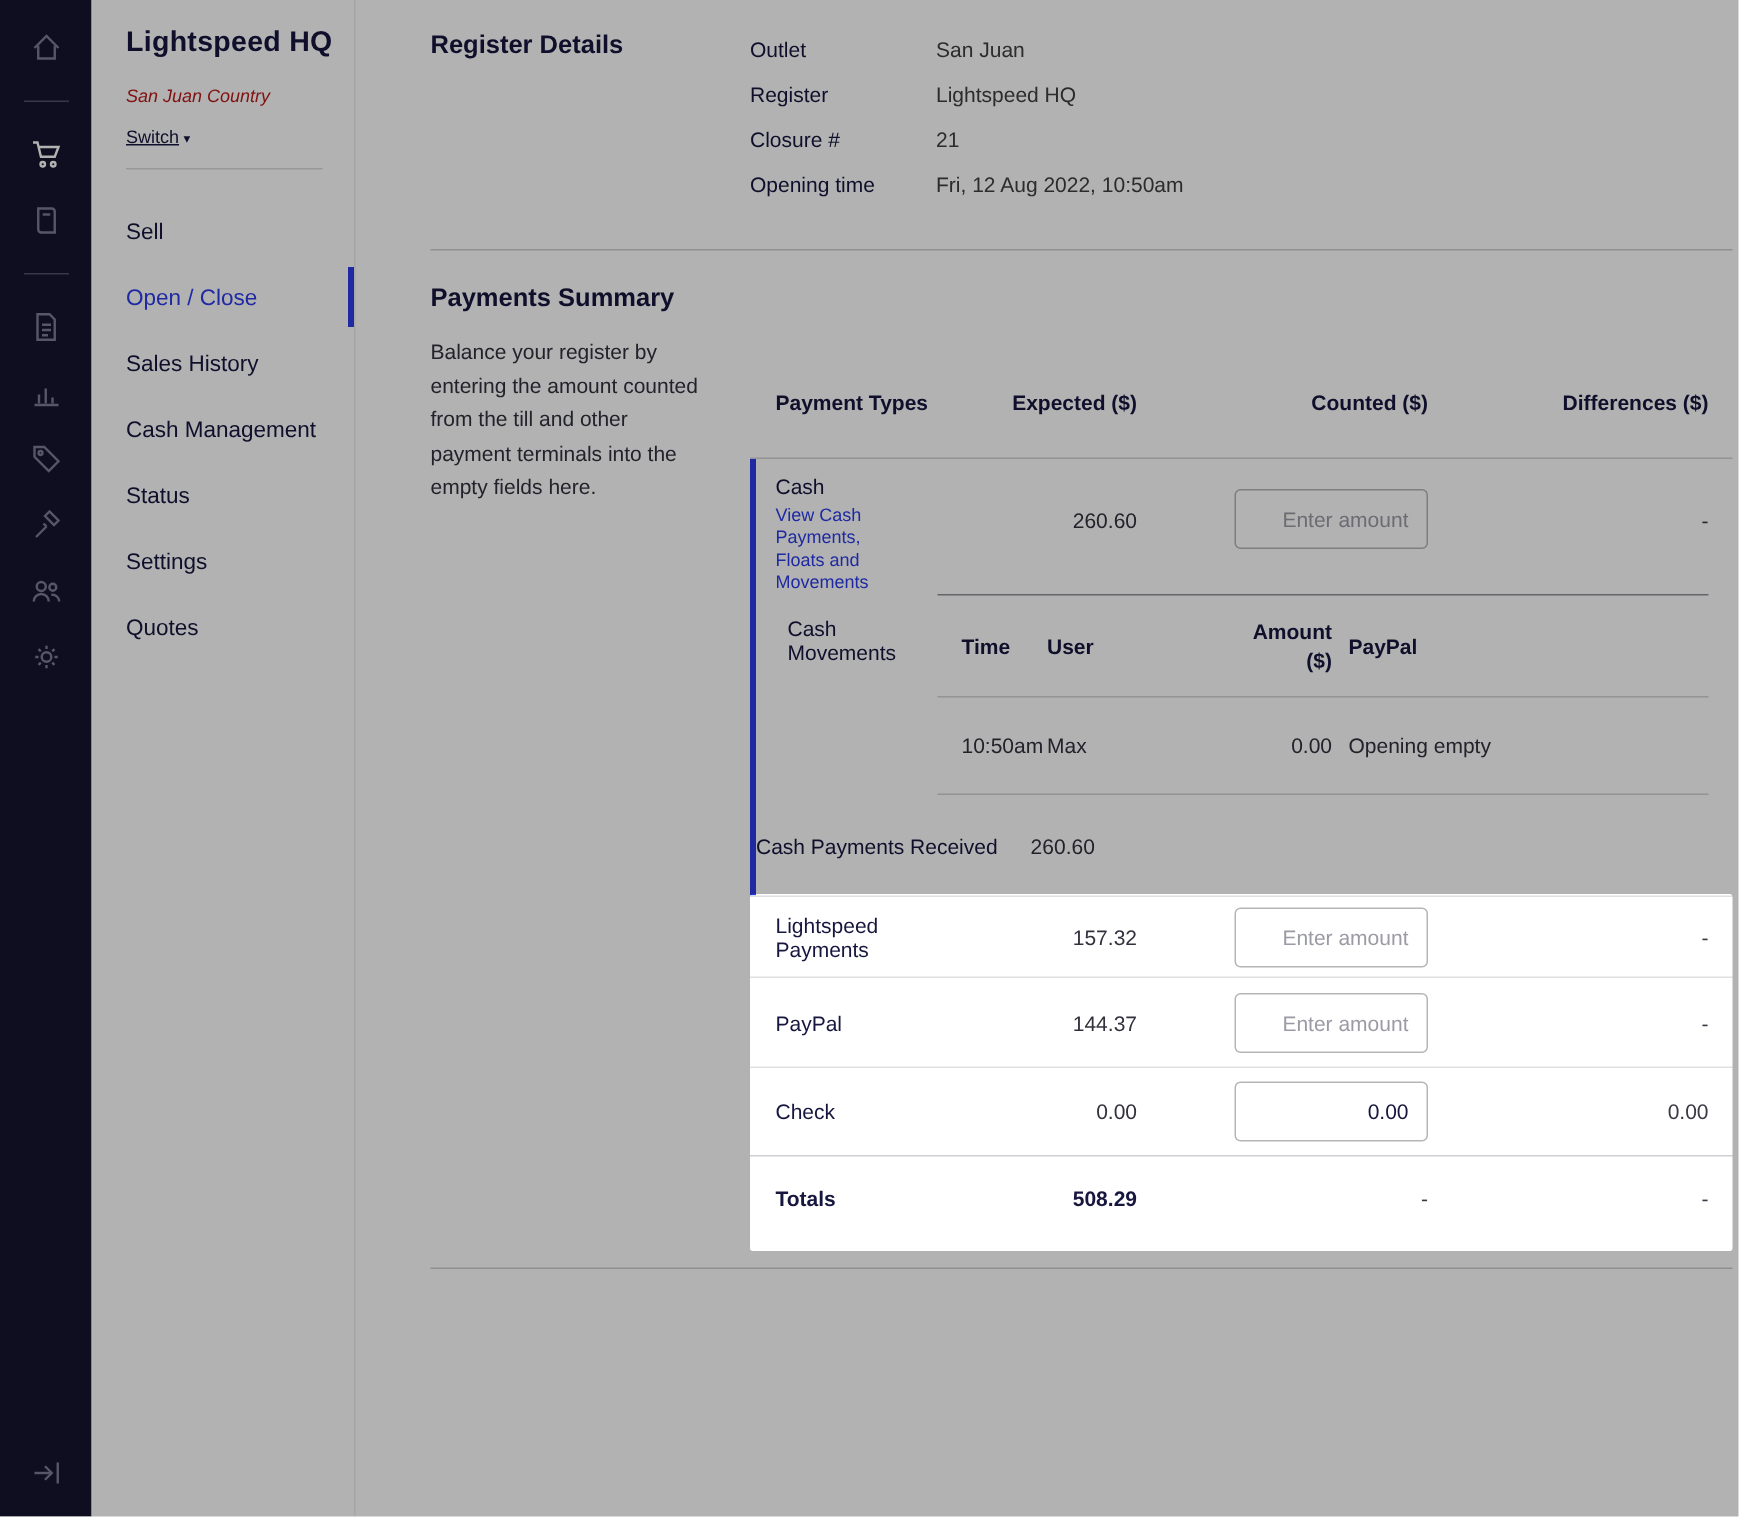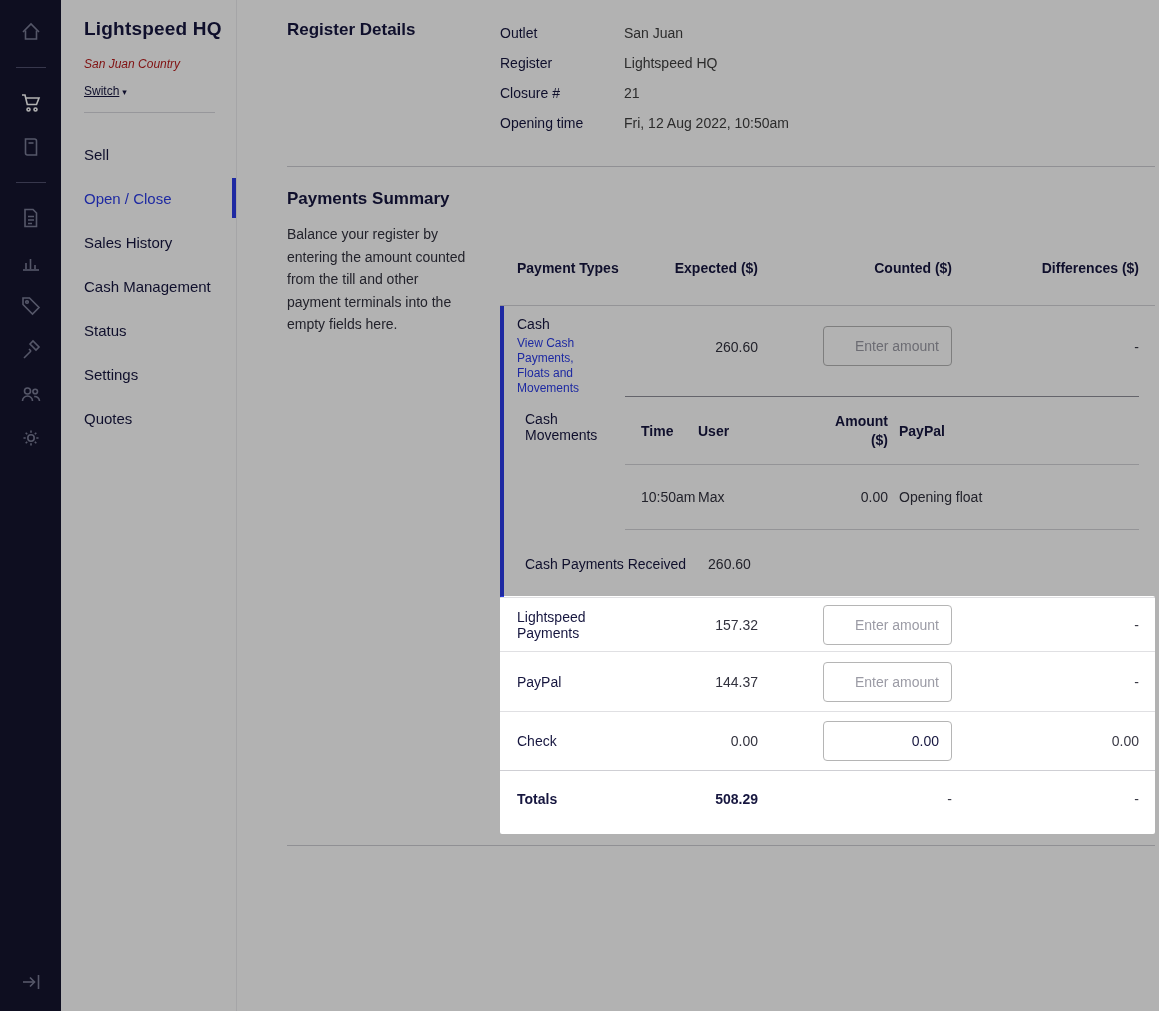--- a/index.html
+++ b/index.html
@@ -94,21 +94,21 @@
   .sub-header, .sub-row { display:grid; grid-template-columns:73px 125px 65px 1fr; align-items:center; }
   .sub-header { height:68px; border-bottom:1px solid #d4d4d8; font-weight:bold; }
   .sub-row { height:65px; border-bottom:1px solid #d4d4d8; }
   .sc-time { padding-left:16px; }
   .sc-amount { text-align:right; line-height:19px; }
   .sc-reason { padding-left:11px; }
   .sub-row .sc-time, .sub-row .sc-user, .sub-row .sc-amount, .sub-row .sc-reason { color:#32323e; }
   .sub-header div { color:#16163f; }
 
   .row-received { display:flex; align-items:center; height:66px; }
-  .rcv-label { padding-left:21px; }
+  .rcv-label { }
   .rcv-amount { margin-left:22px; color:#32323e; }
 
   .bright { background:#ffffff; }
   .row-ls { height:55px; border-top:1px solid #e0e0e3; border-bottom:1px solid #e0e0e3; }
   .row-paypal { height:60px; border-bottom:1px solid #e0e0e3; }
   .row-check { height:58px; }
   .row-totals { height:56px; border-top:1px solid #cfcfd4; }
   .row-totals .c-name, .row-totals .c-expected { font-weight:bold; color:#16163f; }
 
   .closing { display:flex; }
@@ -283,21 +283,21 @@
               <div class="sub-header">
                 <div class="sc-time">Time</div>
                 <div class="sc-user">User</div>
                 <div class="sc-amount">Amount ($)</div>
                 <div class="sc-reason">PayPal</div>
               </div>
               <div class="sub-row">
                 <div class="sc-time">10:50am</div>
                 <div class="sc-user">Max</div>
                 <div class="sc-amount">0.00</div>
-                <div class="sc-reason">Opening float</div>
+                <div class="sc-reason">Opening empty</div>
               </div>
             </div>
           </div>
 
           <div class="row-received">
             <span class="rcv-label">Cash Payments Received</span>
             <span class="rcv-amount">260.60</span>
           </div>
         </div>
 

